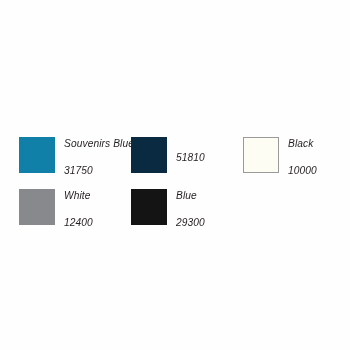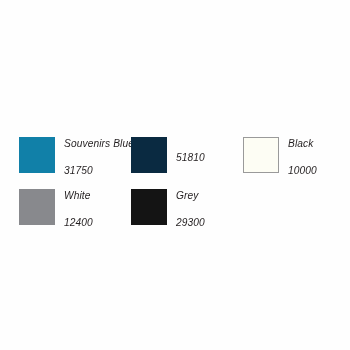--- a/index.html
+++ b/index.html
@@ -103,19 +103,19 @@
       <div class="swatch-chip" style="background-color: rgb(136, 137, 141);"></div>
       <div class="swatch-text">
         <span class="swatch-name">White</span>
         <span class="swatch-code">12400</span>
       </div>
     </div>
 
     <div class="swatch-cell">
       <div class="swatch-chip" style="background-color: rgb(20, 20, 20);"></div>
       <div class="swatch-text">
-        <span class="swatch-name">Grey</span>
+        <span class="swatch-name">Blue</span>
         <span class="swatch-code">29300</span>
       </div>
     </div>
 
   </div>
 </div>
 
 </body></html>

